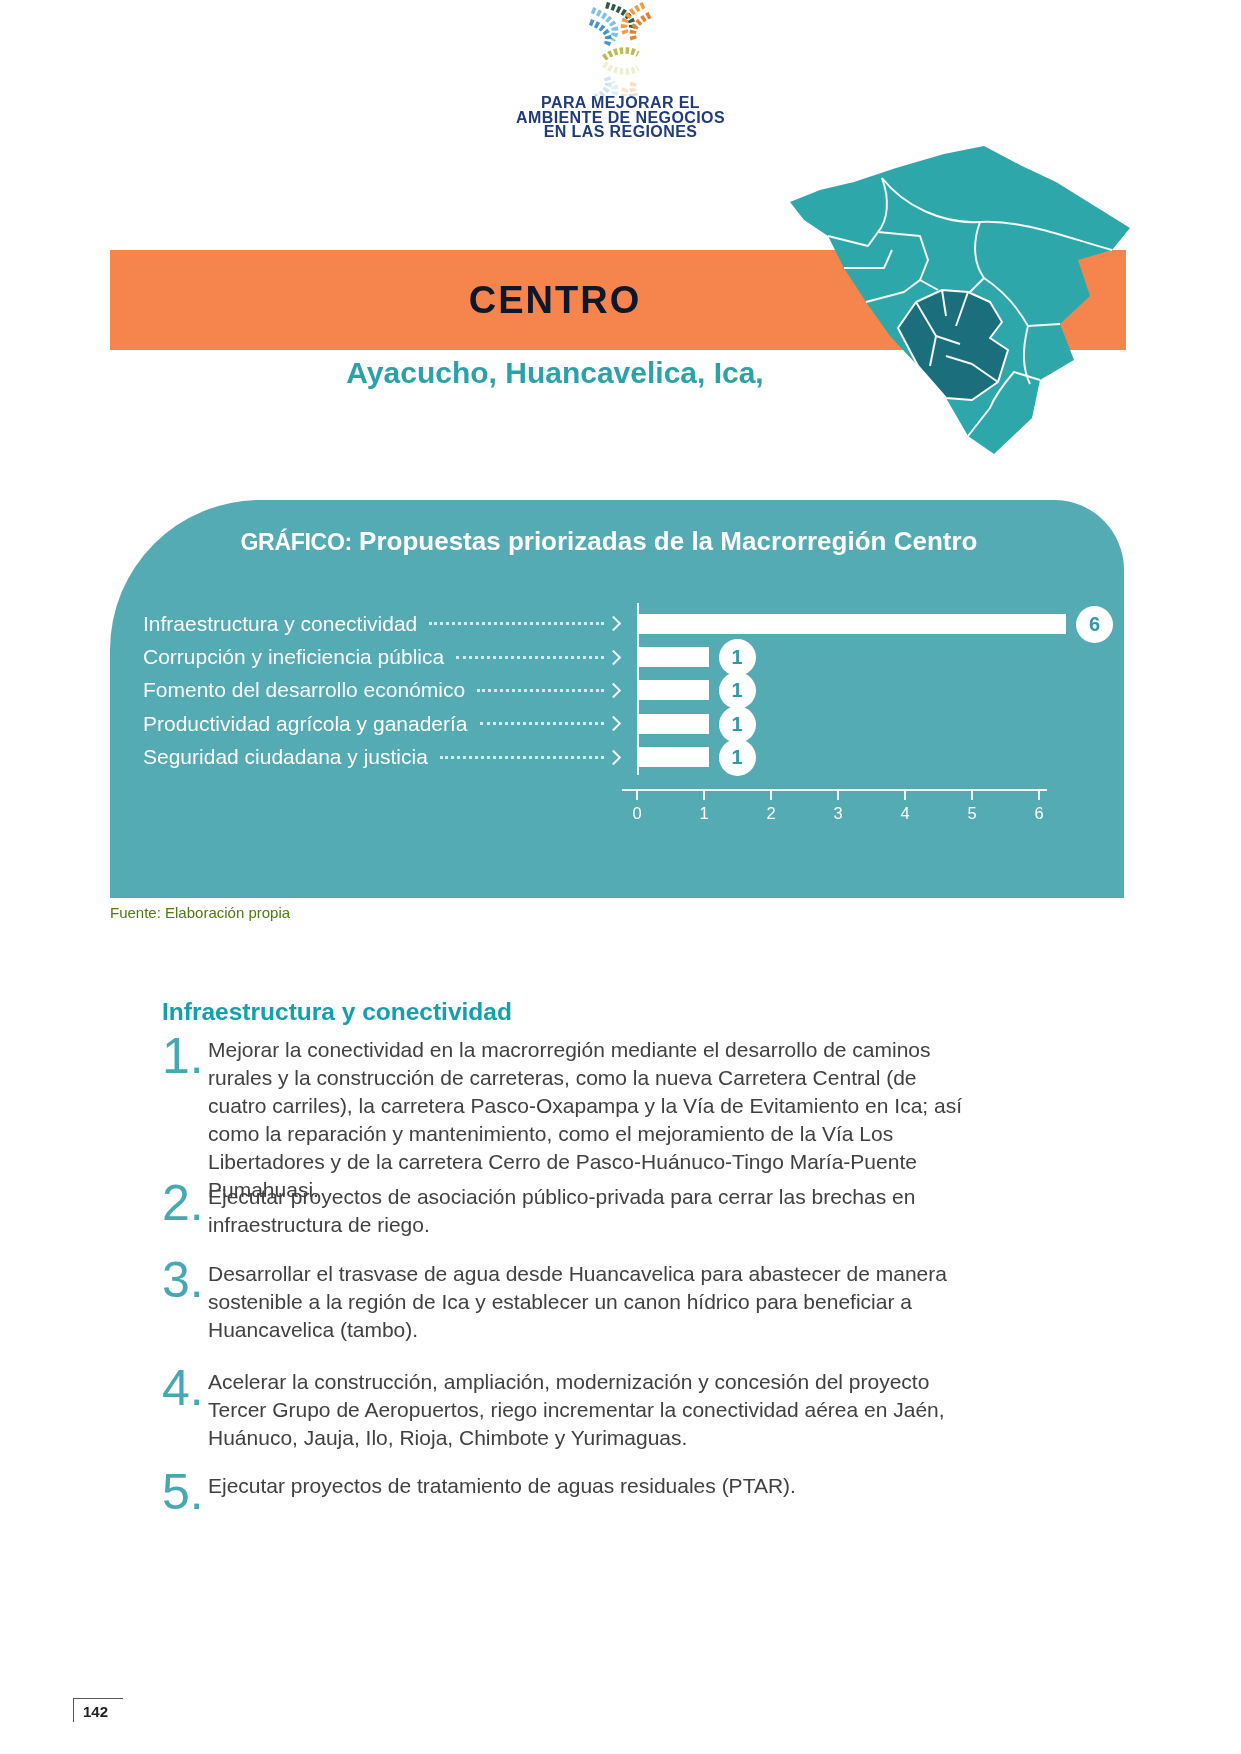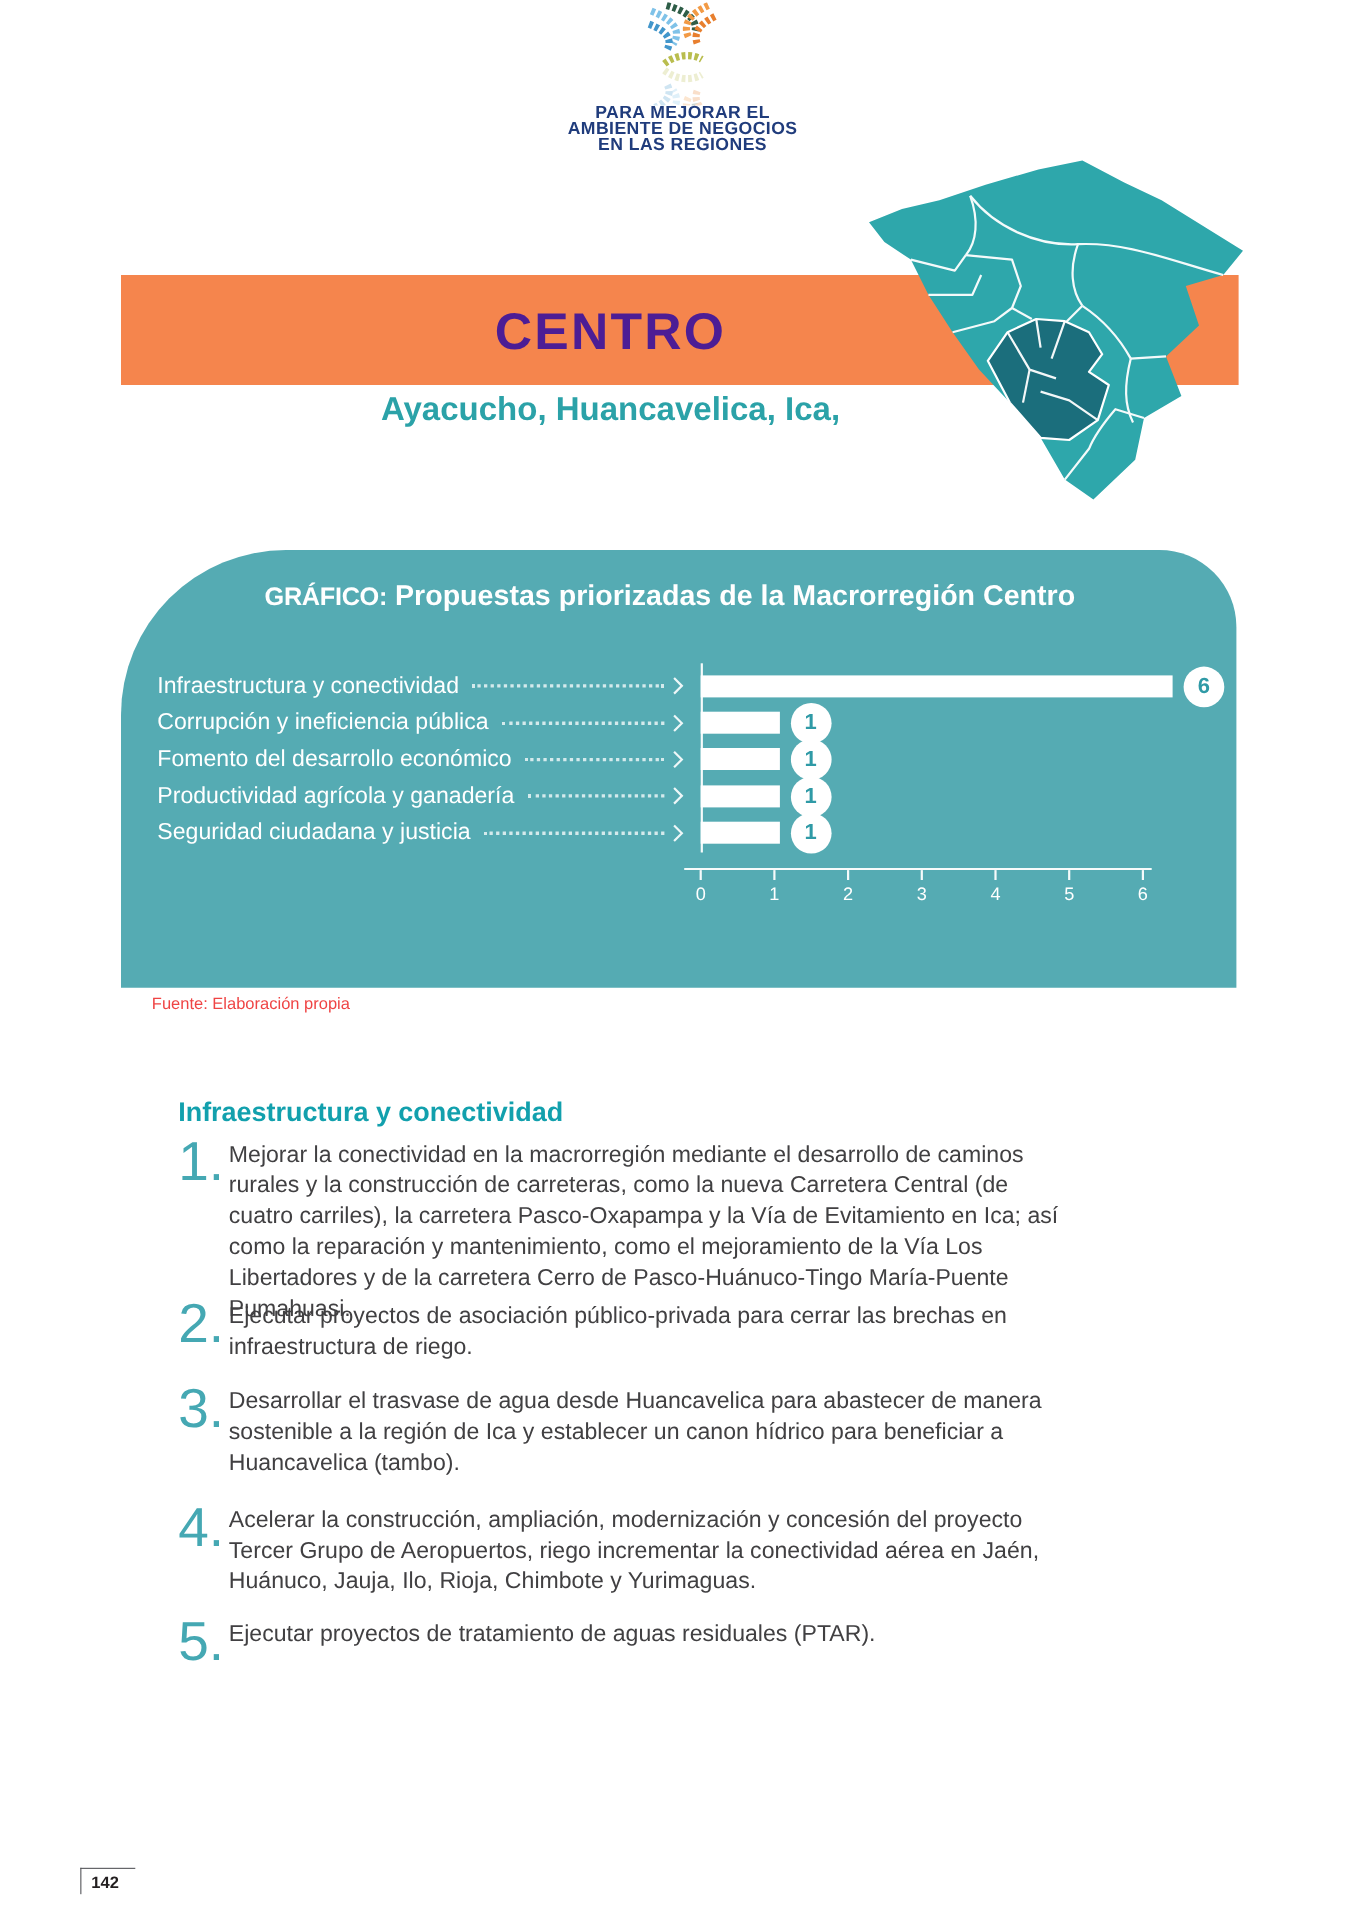--- a/index.html
+++ b/index.html
@@ -8,21 +8,21 @@
 
   
   .logo-wrap{position:absolute;left:0;right:0;top:2px;text-align:center;}
   .braid{display:block;margin:0 auto;width:92px;height:94px;}
   .logo-title{font-size:15px;font-weight:bold;letter-spacing:2.5px;color:#EF4868;margin-top:3px;}
   .logo-line{font-size:16px;font-weight:bold;letter-spacing:.4px;color:#203C7C;line-height:14.5px;}
 
   
   .banner{position:absolute;left:110px;top:250px;width:1016px;height:100px;background:#F5854D;z-index:1;}
   .banner-inner{width:890px;height:100px;display:flex;align-items:center;justify-content:center;}
-  .banner-title{font-size:47px;font-weight:800;color:#4c1d95;letter-spacing:2px;}
+  .banner-title{font-size:38px;font-weight:800;color:#0f172a;letter-spacing:2px;}
   .subtitle{position:absolute;left:110px;top:352px;width:890px;text-align:center;z-index:2;
             color:#2BA2A8;font-size:30px;font-weight:bold;line-height:41px;}
 
   
   .peru{position:absolute;left:732px;top:140px;width:406px;height:322px;z-index:3;}
 
   
   .card{position:absolute;left:110px;top:500px;width:1014px;height:398px;background:#55ABB3;
         border-radius:150px 70px 0 0;z-index:2;}
   .card-title{position:absolute;top:26px;left:0;right:16px;text-align:center;color:#ffffff;font-weight:bold;}
@@ -38,21 +38,21 @@
          border-right:2.5px solid rgba(255,255,255,.9);transform:rotate(45deg);flex:none;margin-right:3px;}
   .bar-area{position:absolute;left:527px;top:50%;transform:translateY(-50%);height:20px;width:440px;}
   .bar{position:absolute;left:0;top:0;height:20px;background:#ffffff;}
   .badge{position:absolute;top:-8px;width:37px;height:37px;border-radius:50%;background:#ffffff;
          color:#2F9AA6;font-size:20px;font-weight:bold;display:flex;align-items:center;justify-content:center;}
   .vaxis{position:absolute;left:527px;top:103px;width:2px;height:172px;background:rgba(255,255,255,.95);}
   .xaxis{position:absolute;left:512px;top:289px;width:425px;height:34px;border-top:2px solid rgba(255,255,255,.95);}
   .tick{position:absolute;top:0;width:2px;height:9px;background:rgba(255,255,255,.95);}
   .tick-label{position:absolute;top:13px;transform:translateX(-50%);font-size:16.5px;color:#ffffff;}
 
-  .fuente{position:absolute;left:110px;top:904px;font-size:15px;color:#ef4444;margin-left:28px;}
+  .fuente{position:absolute;left:110px;top:904px;font-size:15px;color:#4d7c0f;}
 
   
   .heading{position:absolute;left:162px;top:998px;font-size:24.5px;font-weight:bold;color:#12A0AD;}
   .items{position:absolute;left:162px;top:1036px;width:810px;}
   .item{position:absolute;left:0;}
   .item .num{position:absolute;left:0;top:-9px;font-size:50px;font-weight:300;color:#45A8B3;}
   .item .txt{margin-left:46px;width:757px;font-size:21px;line-height:28px;color:#414042;}
 
   .pageno{position:absolute;left:73px;top:1698px;border-top:1.8px solid #55565A;border-left:1.8px solid #55565A;
           padding:4px 15px 2px 9px;font-size:15px;font-weight:bold;color:#231F20;}

